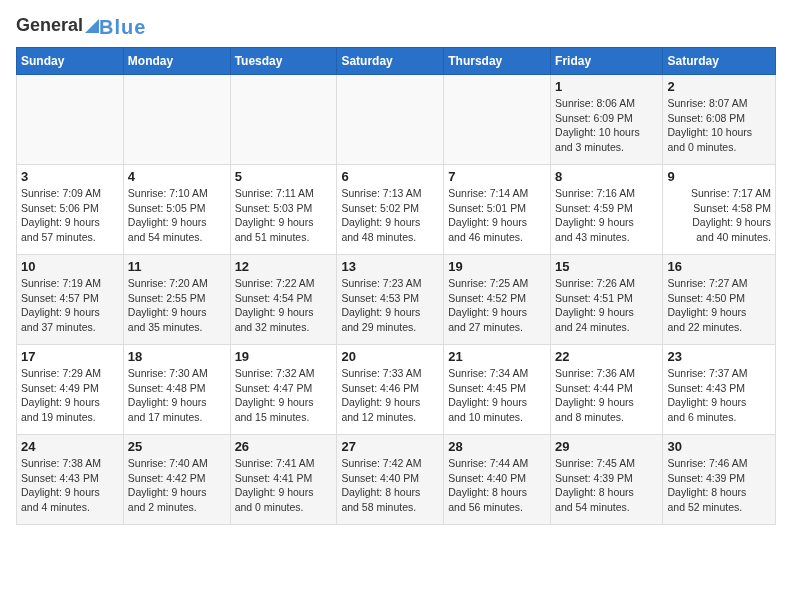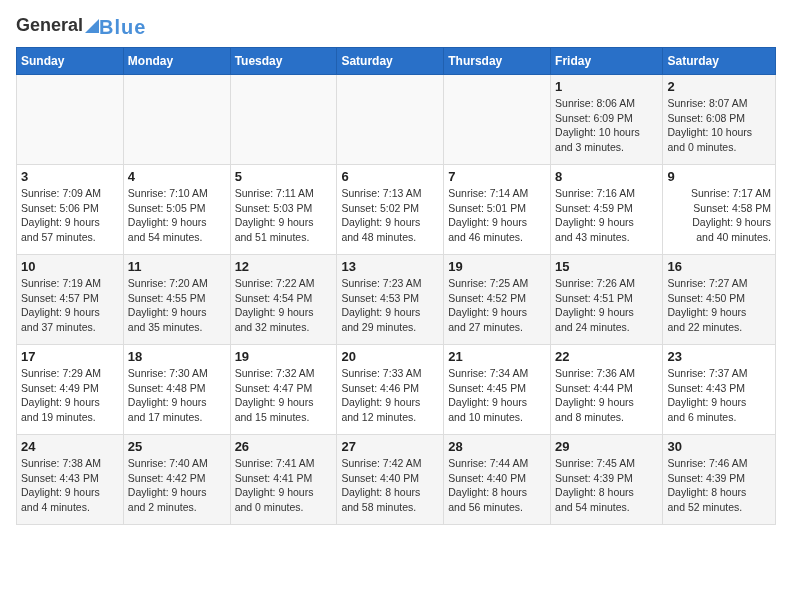--- a/index.html
+++ b/index.html
@@ -199,21 +199,21 @@
         <td>
           <span class="day-num">10</span>
           <div class="day-info" style="white-space: pre-line;">Sunrise: 7:19 AM
 Sunset: 4:57 PM
 Daylight: 9 hours
 and 37 minutes.</div>
         </td>
         <td>
           <span class="day-num">11</span>
           <div class="day-info" style="white-space: pre-line;">Sunrise: 7:20 AM
-Sunset: 4:55 PM
+Sunset: 2:55 PM
 Daylight: 9 hours
 and 35 minutes.</div>
         </td>
         <td>
           <span class="day-num">12</span>
           <div class="day-info" style="white-space: pre-line;">Sunrise: 7:22 AM
 Sunset: 4:54 PM
 Daylight: 9 hours
 and 32 minutes.</div>
         </td>

